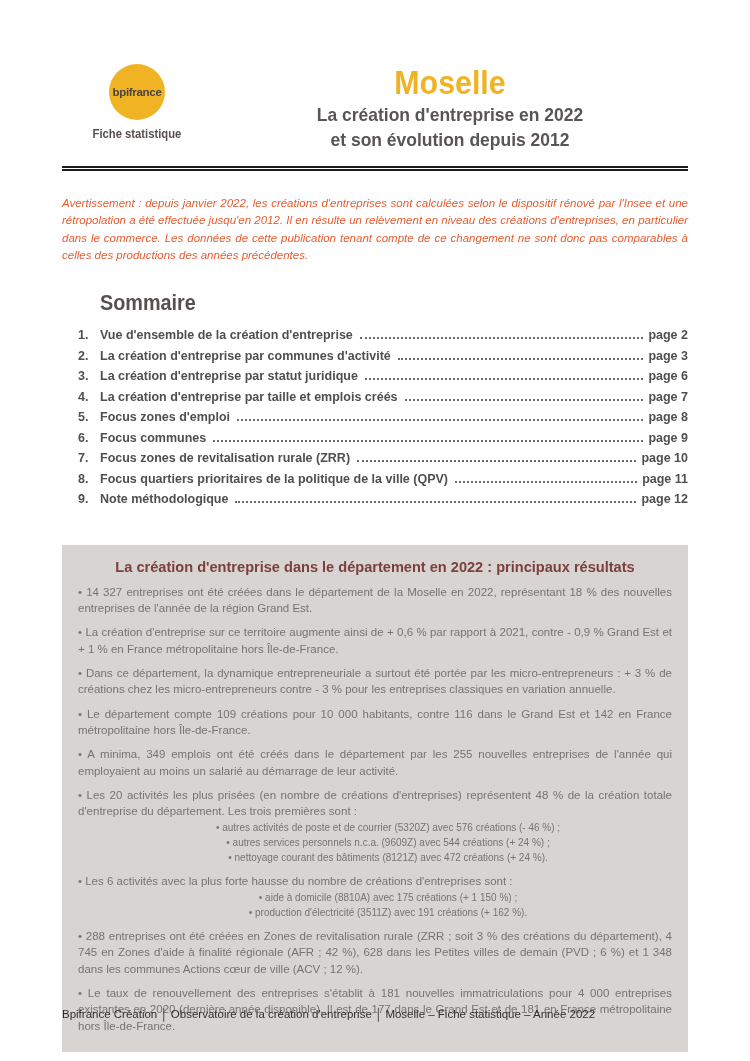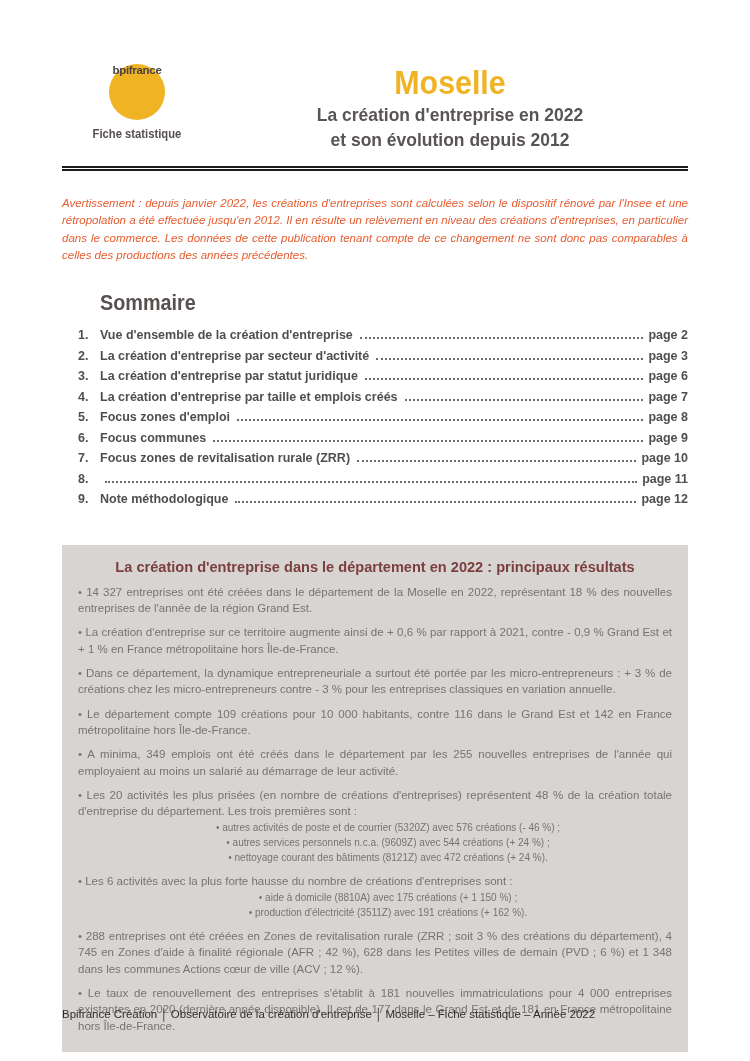--- a/index.html
+++ b/index.html
@@ -11,21 +11,21 @@
     position: relative;
     overflow: hidden;
     color: #4f4f51;
   }
   .page { padding: 0 62px; position: relative; height: 100%; }
 
   
   .header { display: flex; align-items: flex-start; padding-top: 64px; }
   .logo-block { width: 150px; text-align: center; flex-shrink: 0; }
   .circles { display: flex; justify-content: center; align-items: center; }
-  .circle { border-radius: 50%; display: flex; align-items: flex-start; justify-content: center; position: relative; }
+  .circle { border-radius: 50%; display: flex; align-items: center; justify-content: center; position: relative; }
   .circle.bpi {
     width: 56px; height: 56px; background: #F0B323;
     color: #4a4340; font-weight: bold; font-size: 11.5px; letter-spacing: -0.3px;
     z-index: 1;
   }
   .circle.creation {
     width: 58px; height: 58px; background: #57504E;
     color: #ffffff; font-weight: bold; font-size: 10.5px; letter-spacing: -0.2px;
     margin-left: -4px;
   }
@@ -128,21 +128,21 @@
 
       <div class="toc-row">
         <span class="toc-num">1.</span>
         <span class="toc-label">Vue d'ensemble de la création d'entreprise</span>
         <span class="toc-leader"></span>
         <span class="toc-page">page 2</span>
       </div>
 
       <div class="toc-row">
         <span class="toc-num">2.</span>
-        <span class="toc-label">La création d'entreprise par secteur d'activité</span>
+        <span class="toc-label">La création d'entreprise par communes d'activité</span>
         <span class="toc-leader"></span>
         <span class="toc-page">page 3</span>
       </div>
 
       <div class="toc-row">
         <span class="toc-num">3.</span>
         <span class="toc-label">La création d'entreprise par statut juridique</span>
         <span class="toc-leader"></span>
         <span class="toc-page">page 6</span>
       </div>
@@ -170,20 +170,21 @@
 
       <div class="toc-row">
         <span class="toc-num">7.</span>
         <span class="toc-label">Focus zones de revitalisation rurale (ZRR)</span>
         <span class="toc-leader"></span>
         <span class="toc-page">page 10</span>
       </div>
 
       <div class="toc-row">
         <span class="toc-num">8.</span>
+        <span class="toc-label">Focus quartiers prioritaires de la politique de la ville (QPV)</span>
         <span class="toc-leader"></span>
         <span class="toc-page">page 11</span>
       </div>
 
       <div class="toc-row">
         <span class="toc-num">9.</span>
         <span class="toc-label">Note méthodologique</span>
         <span class="toc-leader"></span>
         <span class="toc-page">page 12</span>
       </div>

